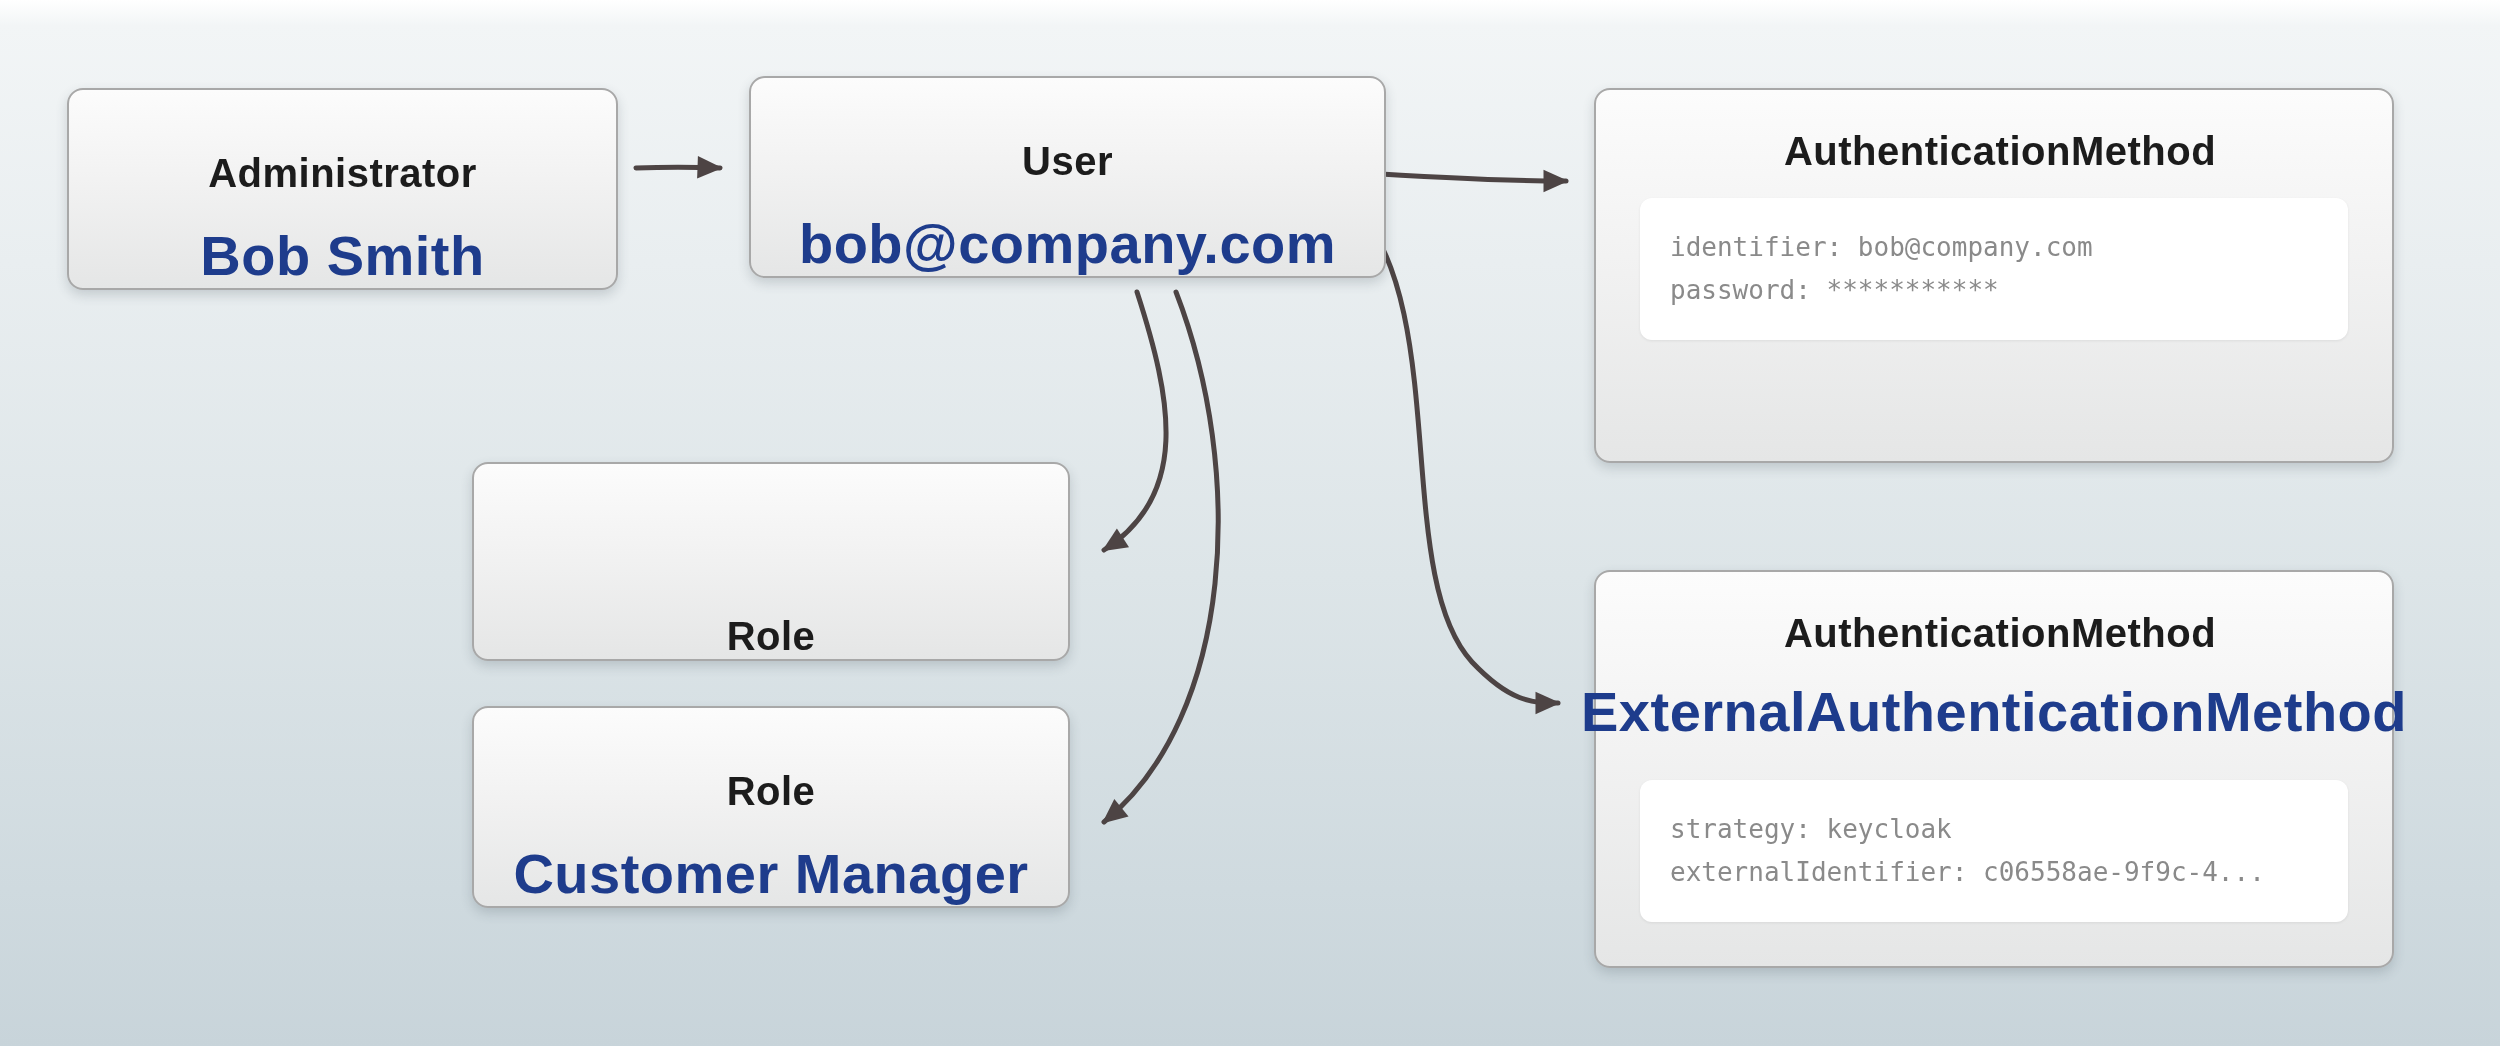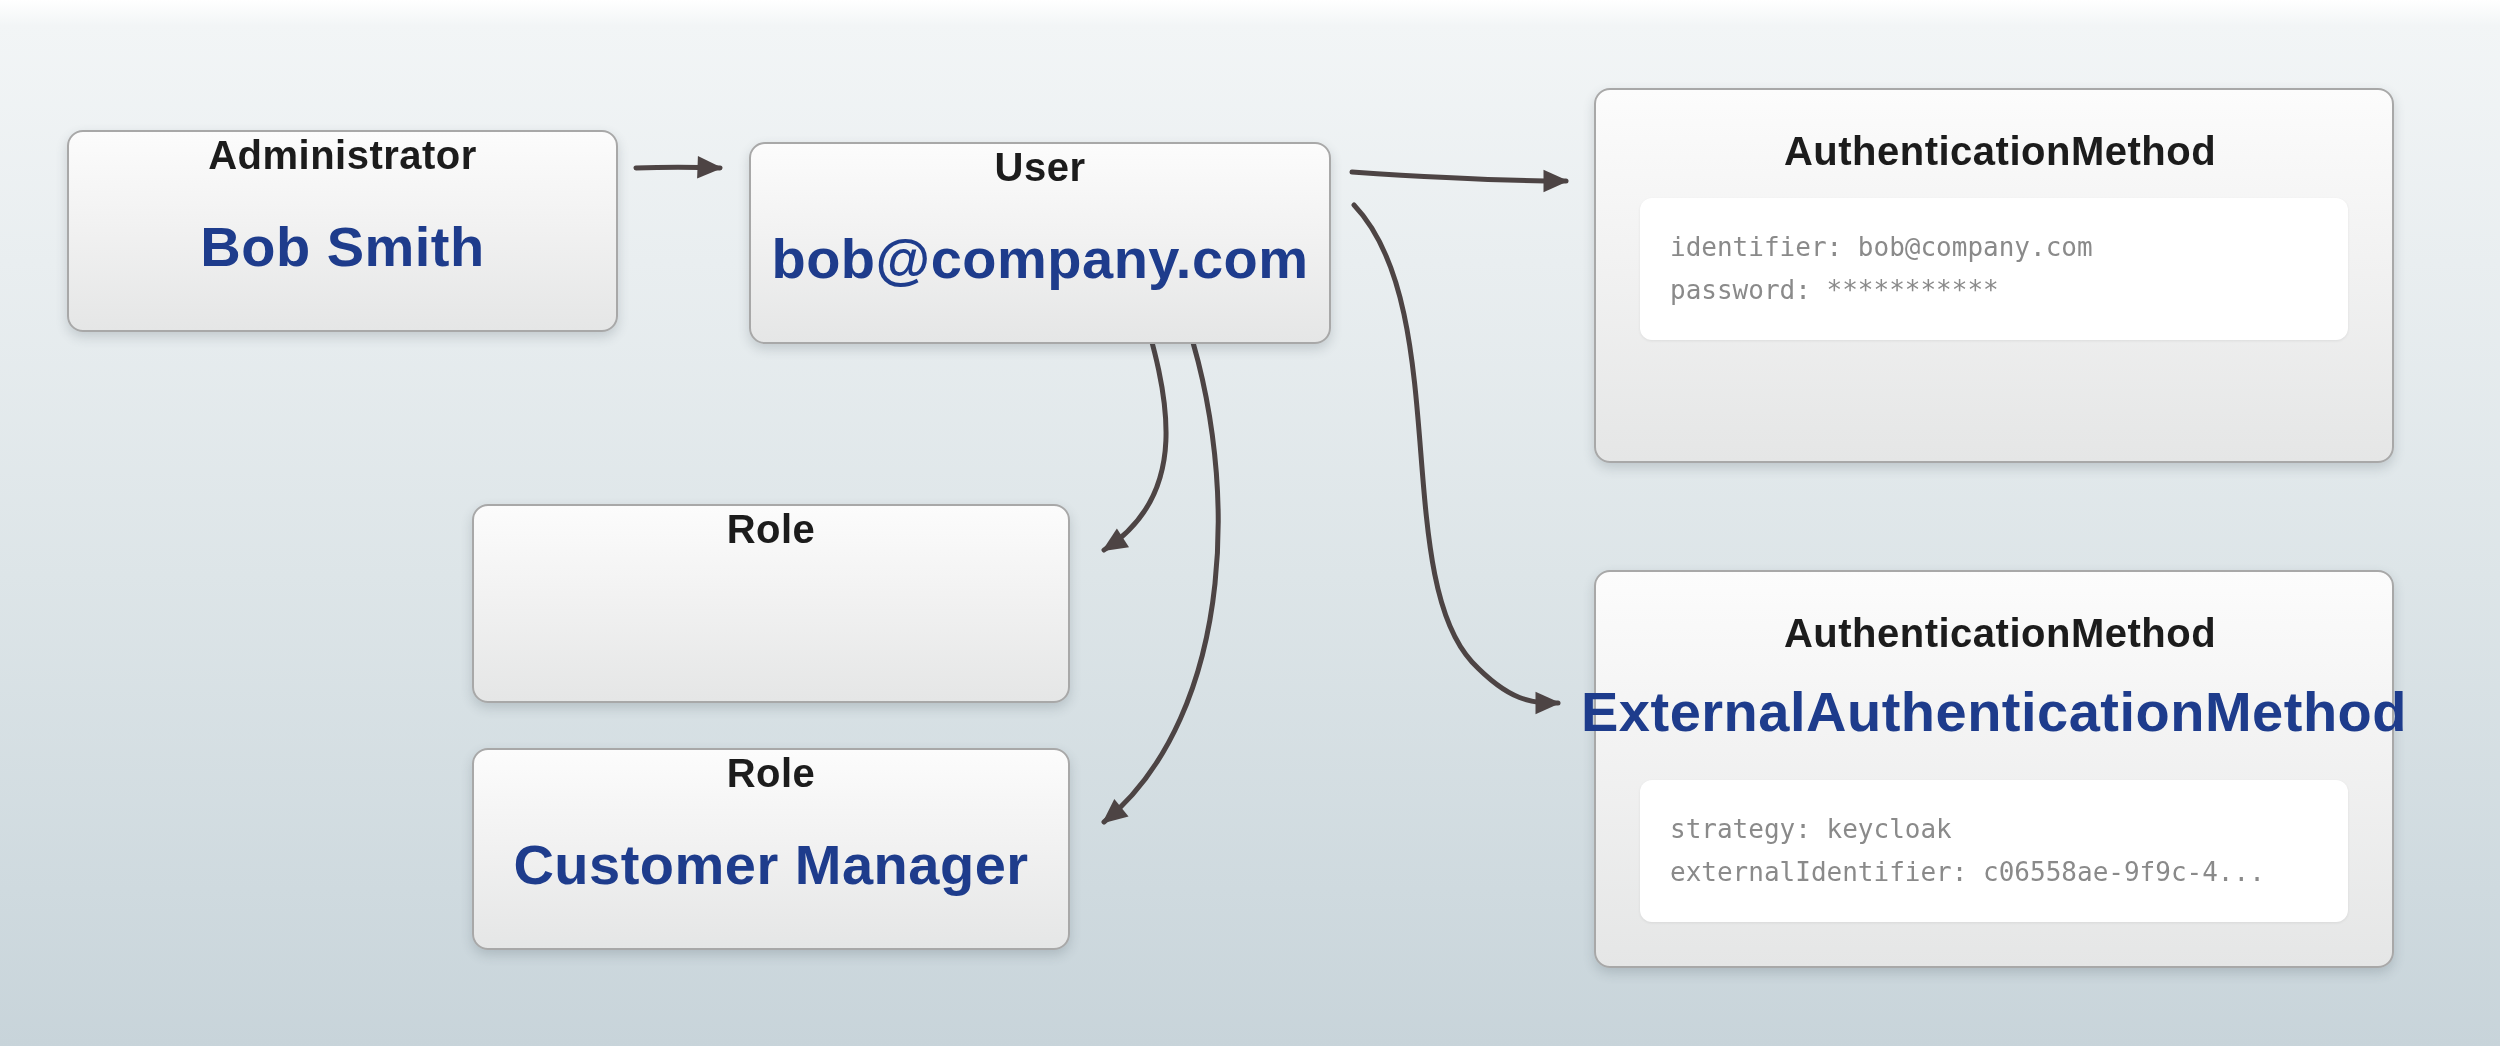--- a/index.html
+++ b/index.html
@@ -48,23 +48,22 @@
     background: linear-gradient(180deg, #fcfcfc 0%, #f2f2f2 45%, #e5e6e6 100%);
     border: 2px solid #a8a8a8;
     border-radius: 16px;
     box-shadow: 0 5px 12px rgba(55, 70, 80, 0.20);
     display: flex;
     flex-direction: column;
     align-items: center;
     text-align: center;
   }
   .node-centered {
-    justify-content: flex-start;
-    gap: 37px;
-    margin-top: 42px;
+    justify-content: flex-end;
+    gap: 28px;
   }
   .node-type {
     font-size: 40px;
     font-weight: bold;
     color: var(--title-color, #1c1c1c);
     line-height: 1.15;
     letter-spacing: 0.5px;
   }
   .node-value {
     font-size: 56px;
@@ -90,21 +89,21 @@
     text-align: left;
     font-family: "DejaVu Sans Mono", monospace;
     font-size: 26px;
     line-height: 1.65;
     color: var(--prop-color, #8a8a8a);
     box-shadow: 0 1px 3px rgba(0,0,0,0.07);
   }
 
   
   .node-administrator  { left: 67px;   top: 88px;  width: 551px; height: 202px; }
-  .node-user           { left: 749px;  top: 100px;  width: 582px; height: 202px; }
+  .node-user           { left: 749px;  top: 76px;  width: 637px; height: 202px; }
   .node-native-auth    { left: 1594px; top: 88px;  width: 800px; height: 375px; }
   .node-role-order     { left: 472px;  top: 462px; width: 598px; height: 199px; }
   .node-role-customer  { left: 472px;  top: 706px; width: 598px; height: 202px; }
   .node-external-auth  { left: 1594px; top: 570px; width: 800px; height: 398px; }
 </style>
 </head>
 <body>
 
 <div class="canvas">
 

